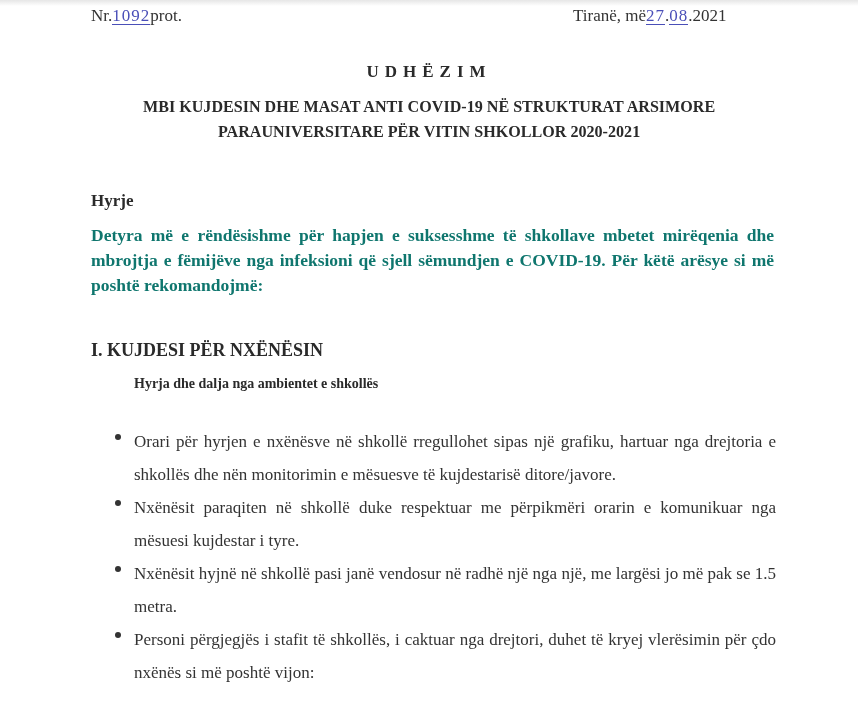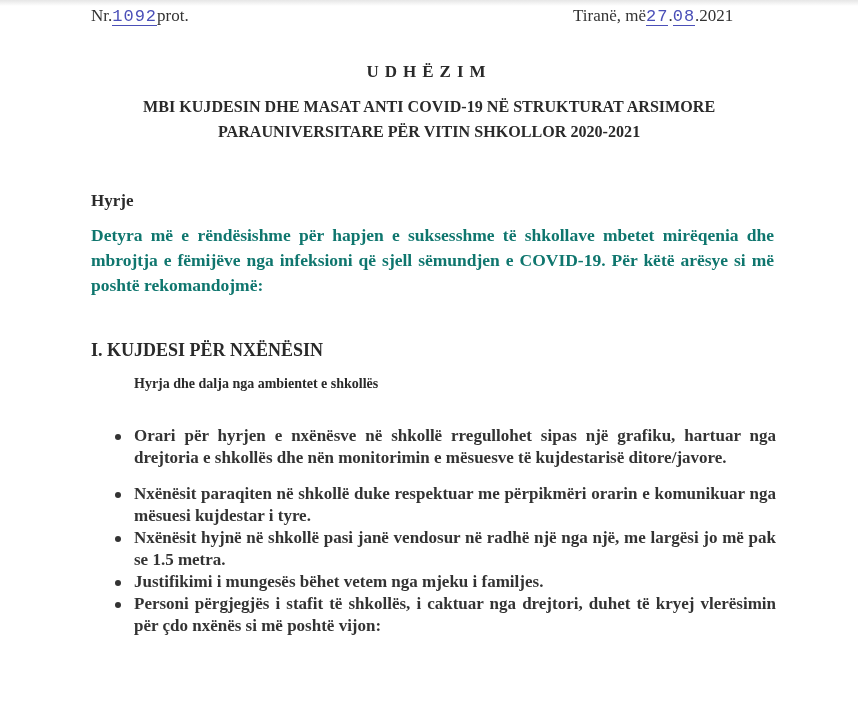--- a/index.html
+++ b/index.html
@@ -9,36 +9,36 @@
     font-family: "Liberation Serif", "DejaVu Serif", serif;
     color: #2a2a2a;
     position: relative;
   }
   .topshade {
     position: absolute; left: 0; top: 0; width: 858px; height: 6px;
     background: linear-gradient(#e6e6e6, #ffffff);
   }
   .abs { position: absolute; white-space: nowrap; }
   .hdr { font-size: 17px; color: #333; }
-  .hand { color: #4a4fb8; font-family: Liberation Mono, monospace; font-size: 17px; letter-spacing: 1px; }
+  .hand { color: #4a4fb8; font-family: Liberation Serif, serif; font-size: 17px; letter-spacing: 1px; }
   .uline { border-bottom: 1px solid #4a4fb8; display: inline-block; line-height: 16px; }
   .udh { font-weight: bold; font-size: 17px; letter-spacing: 6px; left: 0; width: 858px; text-align: center; color: #2a2a2a; }
   .title { font-weight: bold; font-size: 17.5px; left: 0; width: 858px; text-align: center; transform: scaleX(0.92); transform-origin: 430px 0; color: #2a2a2a; }
   .h-hyrje { font-weight: bold; font-size: 17px; }
   .para {
     position: absolute; left: 91px; width: 683px;
     font-weight: bold; font-size: 17.5px; line-height: 25px;
     text-align: justify; text-align-last: left; color: #0f766e;
   }
   .sec { font-weight: bold; font-size: 18px; }
   .subsec { font-weight: bold; font-size: 14px; }
   .bullets {
     position: absolute; left: 114px; top: 425px; width: 662px;
     margin: 0; padding: 0; list-style: none;
-    font-size: 17px; line-height: 22px; color: #333; font-weight: bold;
+    font-size: 17px; line-height: 33px; color: #333;
   }
   .bullets li { position: relative; padding-left: 20px; text-align: justify; text-align-last: left; margin-bottom: 0; }
   .bullet-dot {
     position: absolute; left: 1px; top: 9px; width: 6px; height: 6px;
     border-radius: 50%; background: #333;
   }
 </style>
 </head>
 <body>
 
@@ -60,29 +60,25 @@
 <div class="para" style="top:223px;">Detyra më e rëndësishme për hapjen e suksesshme të shkollave mbetet mirëqenia dhe mbrojtja e fëmijëve nga infeksioni që sjell sëmundjen e COVID-19. Për këtë arësye si më poshtë rekomandojmë:</div>
 
 <div class="abs sec" style="left:91px; top:340px;">I. KUJDESI PËR NXËNËSIN</div>
 <div class="abs subsec" style="left:134px; top:376px;">Hyrja dhe dalja nga ambientet e shkollës</div>
 
 <ul class="bullets">
   <li style="margin-bottom:0px;">
     <span class="bullet-dot"></span>
     <span>Orari për hyrjen e nxënësve në shkollë rregullohet sipas një grafiku, hartuar nga drejtoria e shkollës dhe nën monitorimin e mësuesve të kujdestarisë ditore/javore.</span>
   </li>
-  <li style="margin-top:14px;">
+  <li style="margin-top:0px;">
     <span class="bullet-dot"></span>
     <span>Nxënësit paraqiten në shkollë duke respektuar me përpikmëri orarin e komunikuar nga mësuesi kujdestar i tyre.</span>
   </li>
   <li>
     <span class="bullet-dot"></span>
     <span>Nxënësit hyjnë në shkollë pasi janë vendosur në radhë një nga një, me largësi jo më pak se 1.5 metra.</span>
   </li>
   <li>
     <span class="bullet-dot"></span>
-    <span>Justifikimi i mungesës bëhet vetem nga mjeku i familjes.</span>
-  </li>
-  <li>
-    <span class="bullet-dot"></span>
     <span>Personi përgjegjës i stafit të shkollës, i caktuar nga drejtori, duhet të kryej vlerësimin për çdo nxënës si më poshtë vijon:</span>
   </li>
 </ul>
 
 </body></html>

